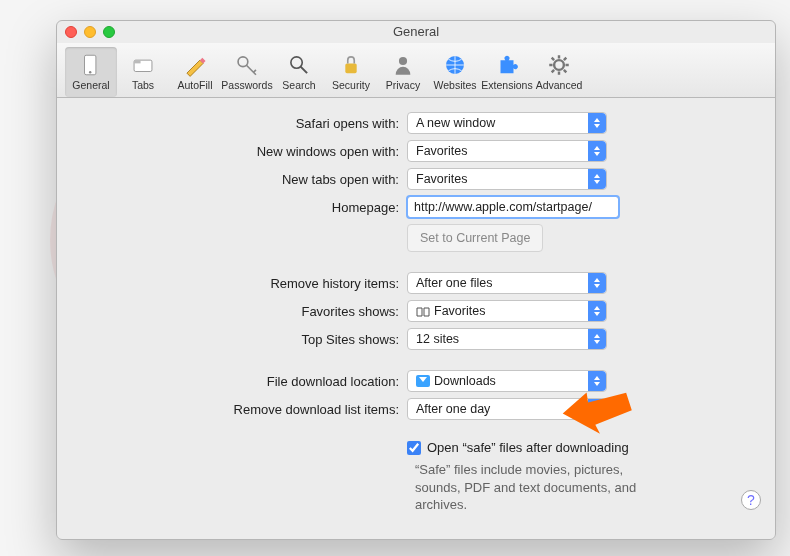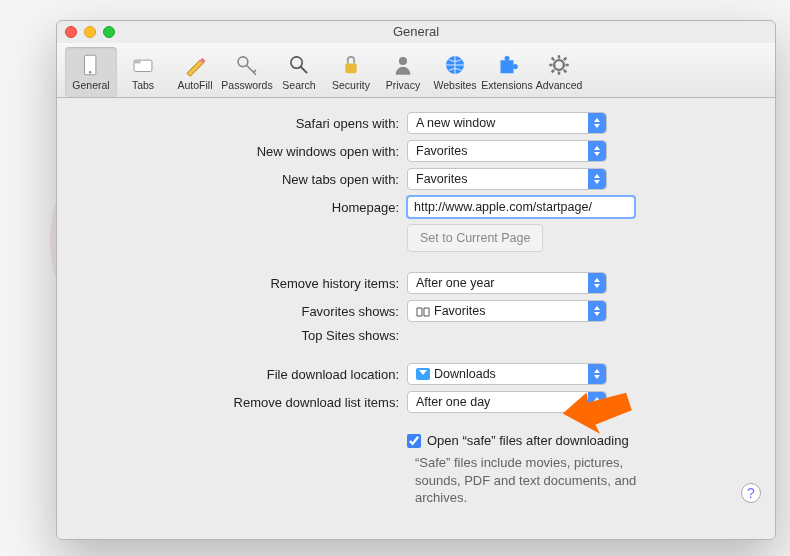--- a/index.html
+++ b/index.html
@@ -40,21 +40,21 @@
   position: absolute; right: 0; top: 0; bottom: 0; width: 18px; background: #4a90ff;
   border-radius: 0 4px 4px 0; display: flex; flex-direction: column; align-items: center; justify-content: center;
 }
 .select .arrows::before, .select .arrows::after {
   content: ""; width: 0; height: 0; border-left: 3.5px solid transparent; border-right: 3.5px solid transparent;
 }
 .select .arrows::before { border-bottom: 4px solid #fff; margin-bottom: 2px; }
 .select .arrows::after  { border-top: 4px solid #fff; }
 
 .textfield {
-  height: 22px; width: 228px; border: 1px solid #c5c5c5; border-radius: 3px; background: #fff;
+  height: 22px; width: 212px; border: 1px solid #c5c5c5; border-radius: 3px; background: #fff;
   font-size: 12.5px; padding: 0 6px; color: #222; outline: 2px solid #79b0ff; outline-offset: -1px;
 }
 
 .btn {
   height: 28px; font-size: 12.5px; color: #888; background: #f3f3f3; border: 1px solid #d4d4d4; border-radius: 4px;
   padding: 0 12px;
 }
 
 .chk { display: flex; align-items: flex-end; gap: 6px; font-size: 13px; color: #222; }
 .chk input { accent-color: #3b82f6; width: 14px; height: 14px; }
@@ -229,38 +229,42 @@
     <div class="row">
       <div class="lbl"></div>
       <button class="btn" disabled="">Set to Current Page</button>
     </div>
 
     <div class="gap"></div>
 
     <div class="row">
       <div class="lbl">Remove history items:</div>
       <div class="select">
-        <span>After one year</span>
+        <span>After one files</span>
         <span class="arrows"></span>
       </div>
     </div>
 
     <div class="row">
       <div class="lbl">Favorites shows:</div>
       <div class="select">
         <span class="book-ico"><svg viewBox="0 0 14 10" width="14" height="10">
               <path d="M1 1 h5 v8 h-5 Z M8 1 h5 v8 h-5 Z" fill="none" stroke="#555"></path>
             </svg></span>
         <span>Favorites</span>
         <span class="arrows"></span>
       </div>
     </div>
 
     <div class="row">
       <div class="lbl">Top Sites shows:</div>
+      <div class="select">
+        <span>12 sites</span>
+        <span class="arrows"></span>
+      </div>
     </div>
 
     <div class="gap"></div>
 
     <div class="row">
       <div class="lbl">File download location:</div>
       <div class="select">
         <span class="dl-ico"></span>
         <span>Downloads</span>
         <span class="arrows"></span>

